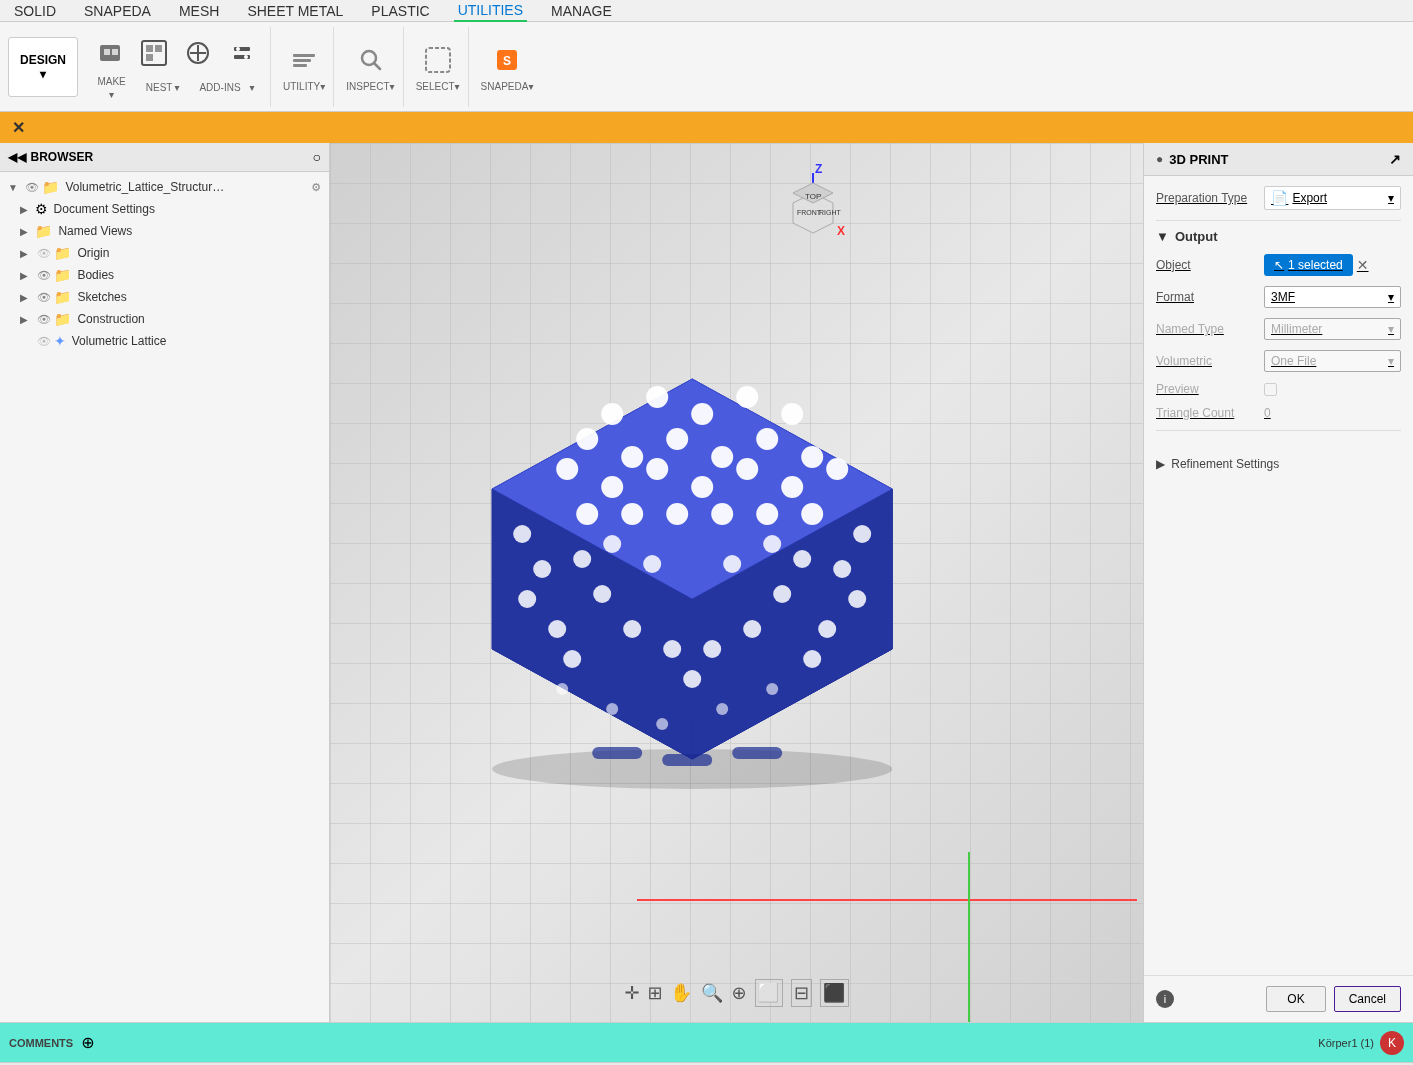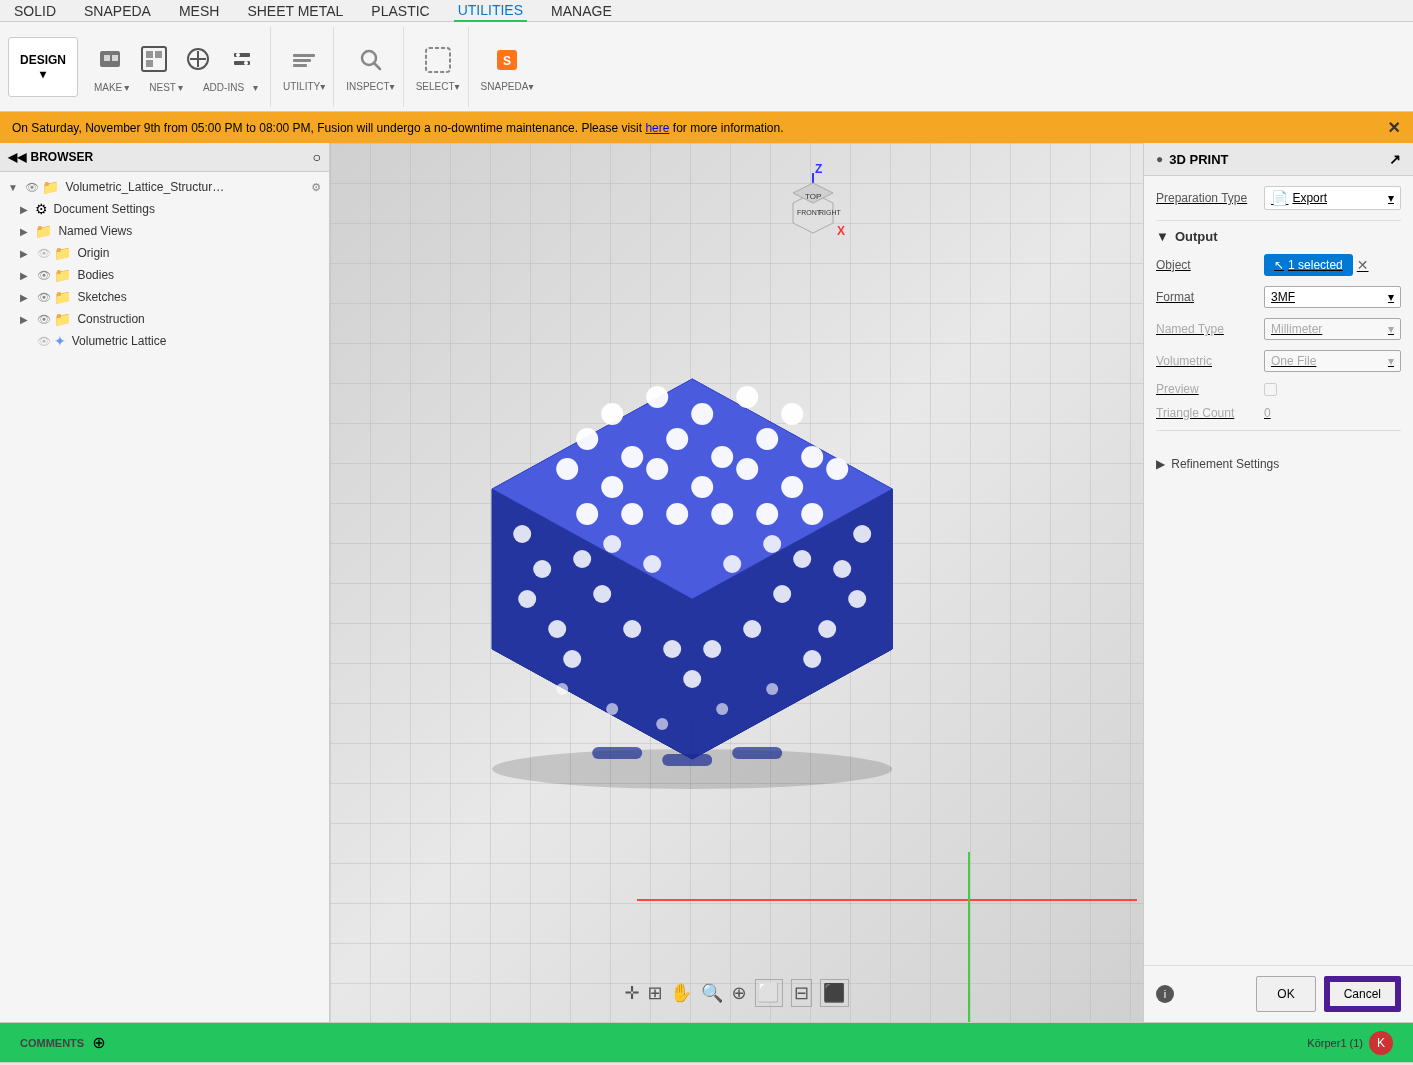--- a/index.html
+++ b/index.html
@@ -273,21 +273,21 @@
     .btn-ok {
       background: #f0f0f0;
       border: 1px solid #aaa;
       padding: 5px 20px;
       font-size: 12px;
       cursor: pointer;
       border-radius: 2px;
     }
     .btn-cancel {
       background: #f0f0f0;
-      border: 6px solid #4c1d95;
+      border: 1px solid #4c1d95;
       padding: 5px 14px;
       font-size: 12px;
       cursor: pointer;
       border-radius: 2px;
     }
     .info-icon {
       width: 18px;
       height: 18px;
       background: #555;
       border-radius: 50%;
@@ -295,26 +295,26 @@
       font-size: 11px;
       display: flex;
       align-items: center;
       justify-content: center;
       cursor: pointer;
     }
 
     
     .bottom-bar {
       height: 40px;
-      background: #22c55e;
+      background: #5eead4;
       border-top: 1px solid #ccc;
       display: flex;
       align-items: center;
       justify-content: space-between;
-      padding: 0 20px;
+      padding: 0 9px;
     }
     .bottom-left { display: flex; align-items: center; gap: 8px; }
     .comments-label { font-size: 11px; font-weight: bold; color: #444; }
     .bottom-right { font-size: 11px; color: #333; display: flex; align-items: center; gap: 6px; }
 
     
     .timeline-bar {
       height: 40px;
       background: #e8e8e8;
       border-top: 1px solid #ccc;
@@ -392,21 +392,21 @@
           <svg width="32" height="32" viewBox="0 0 32 32">
             <rect x="8" y="10" width="16" height="4" rx="1" fill="#555"></rect>
             <rect x="8" y="18" width="16" height="4" rx="1" fill="#555"></rect>
             <circle cx="12" cy="12" r="2" fill="#fff"></circle>
             <circle cx="20" cy="20" r="2" fill="#fff"></circle>
           </svg>
         </div>
       </div>
     </div>
     <div style="display:flex; gap:20px; margin-top:2px;">
-      <div class="group-label" style="display:flex;align-items:center;gap:2px;">
+      <div class="group-label" style="display:flex;align-items:center;gap:2px;flex-direction:column;">
         <span>MAKE</span>
           <span>▾</span>
       </div>
       <div class="group-label" style="display:flex;align-items:center;gap:2px;">
         <span>NEST</span>
           <span>▾</span>
       </div>
       <div class="group-label" style="display:flex;align-items:center;gap:9px;">
         <span>ADD-INS</span>
           <span>▾</span>
@@ -473,25 +473,20 @@
         </div>
       </div>
     </div>
     <div class="group-label">
       <span>SNAPEDA</span><span>▾</span>
     </div>
   </div>
 </div>
 
 <div class="notification-bar">
-  <span>
-    <span>On Saturday, November 9th from 05:00 PM to 08:00 PM, Fusion will undergo a no-downtime maintenance. Please visit </span>
-    <a>here</a>
-    <span> for more information.</span>
-  </span>
   <span class="notification-close">✕</span>
 </div>
 
 <div class="main-area">
 
   <div class="browser-panel">
     <div class="browser-header">
       <div class="browser-header-left">
         <span>◀◀</span>
         <span>BROWSER</span>

